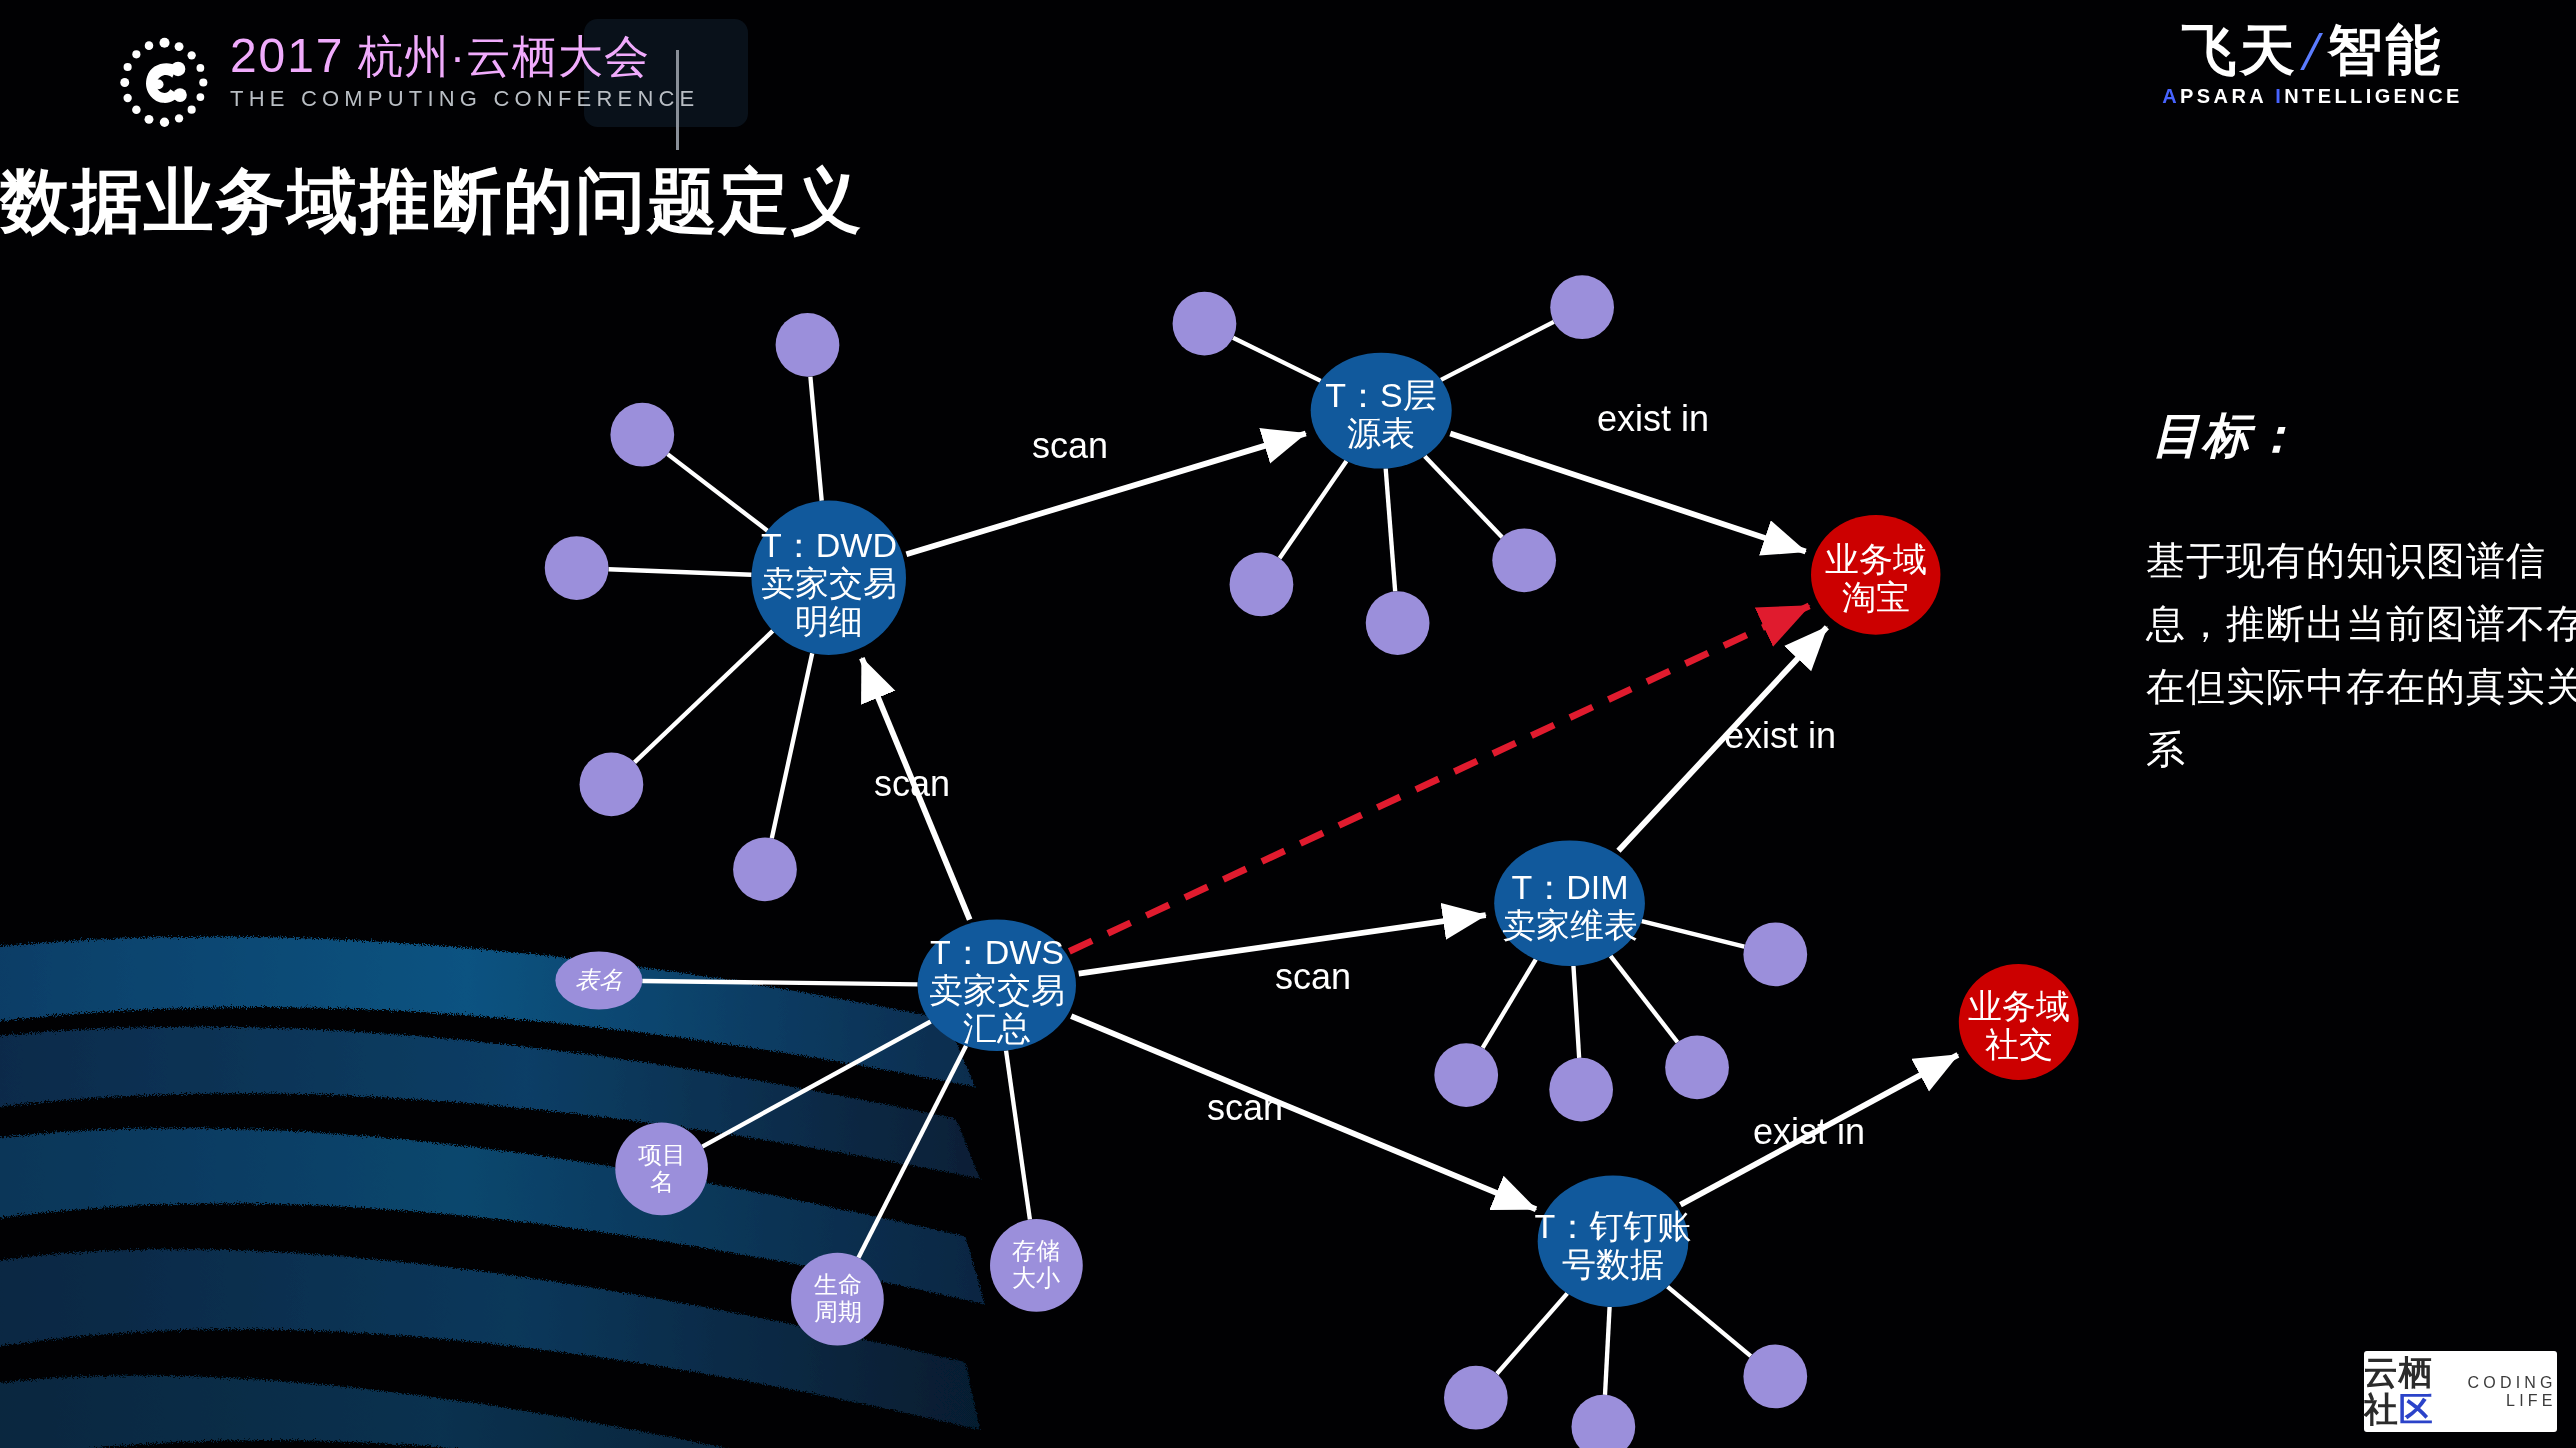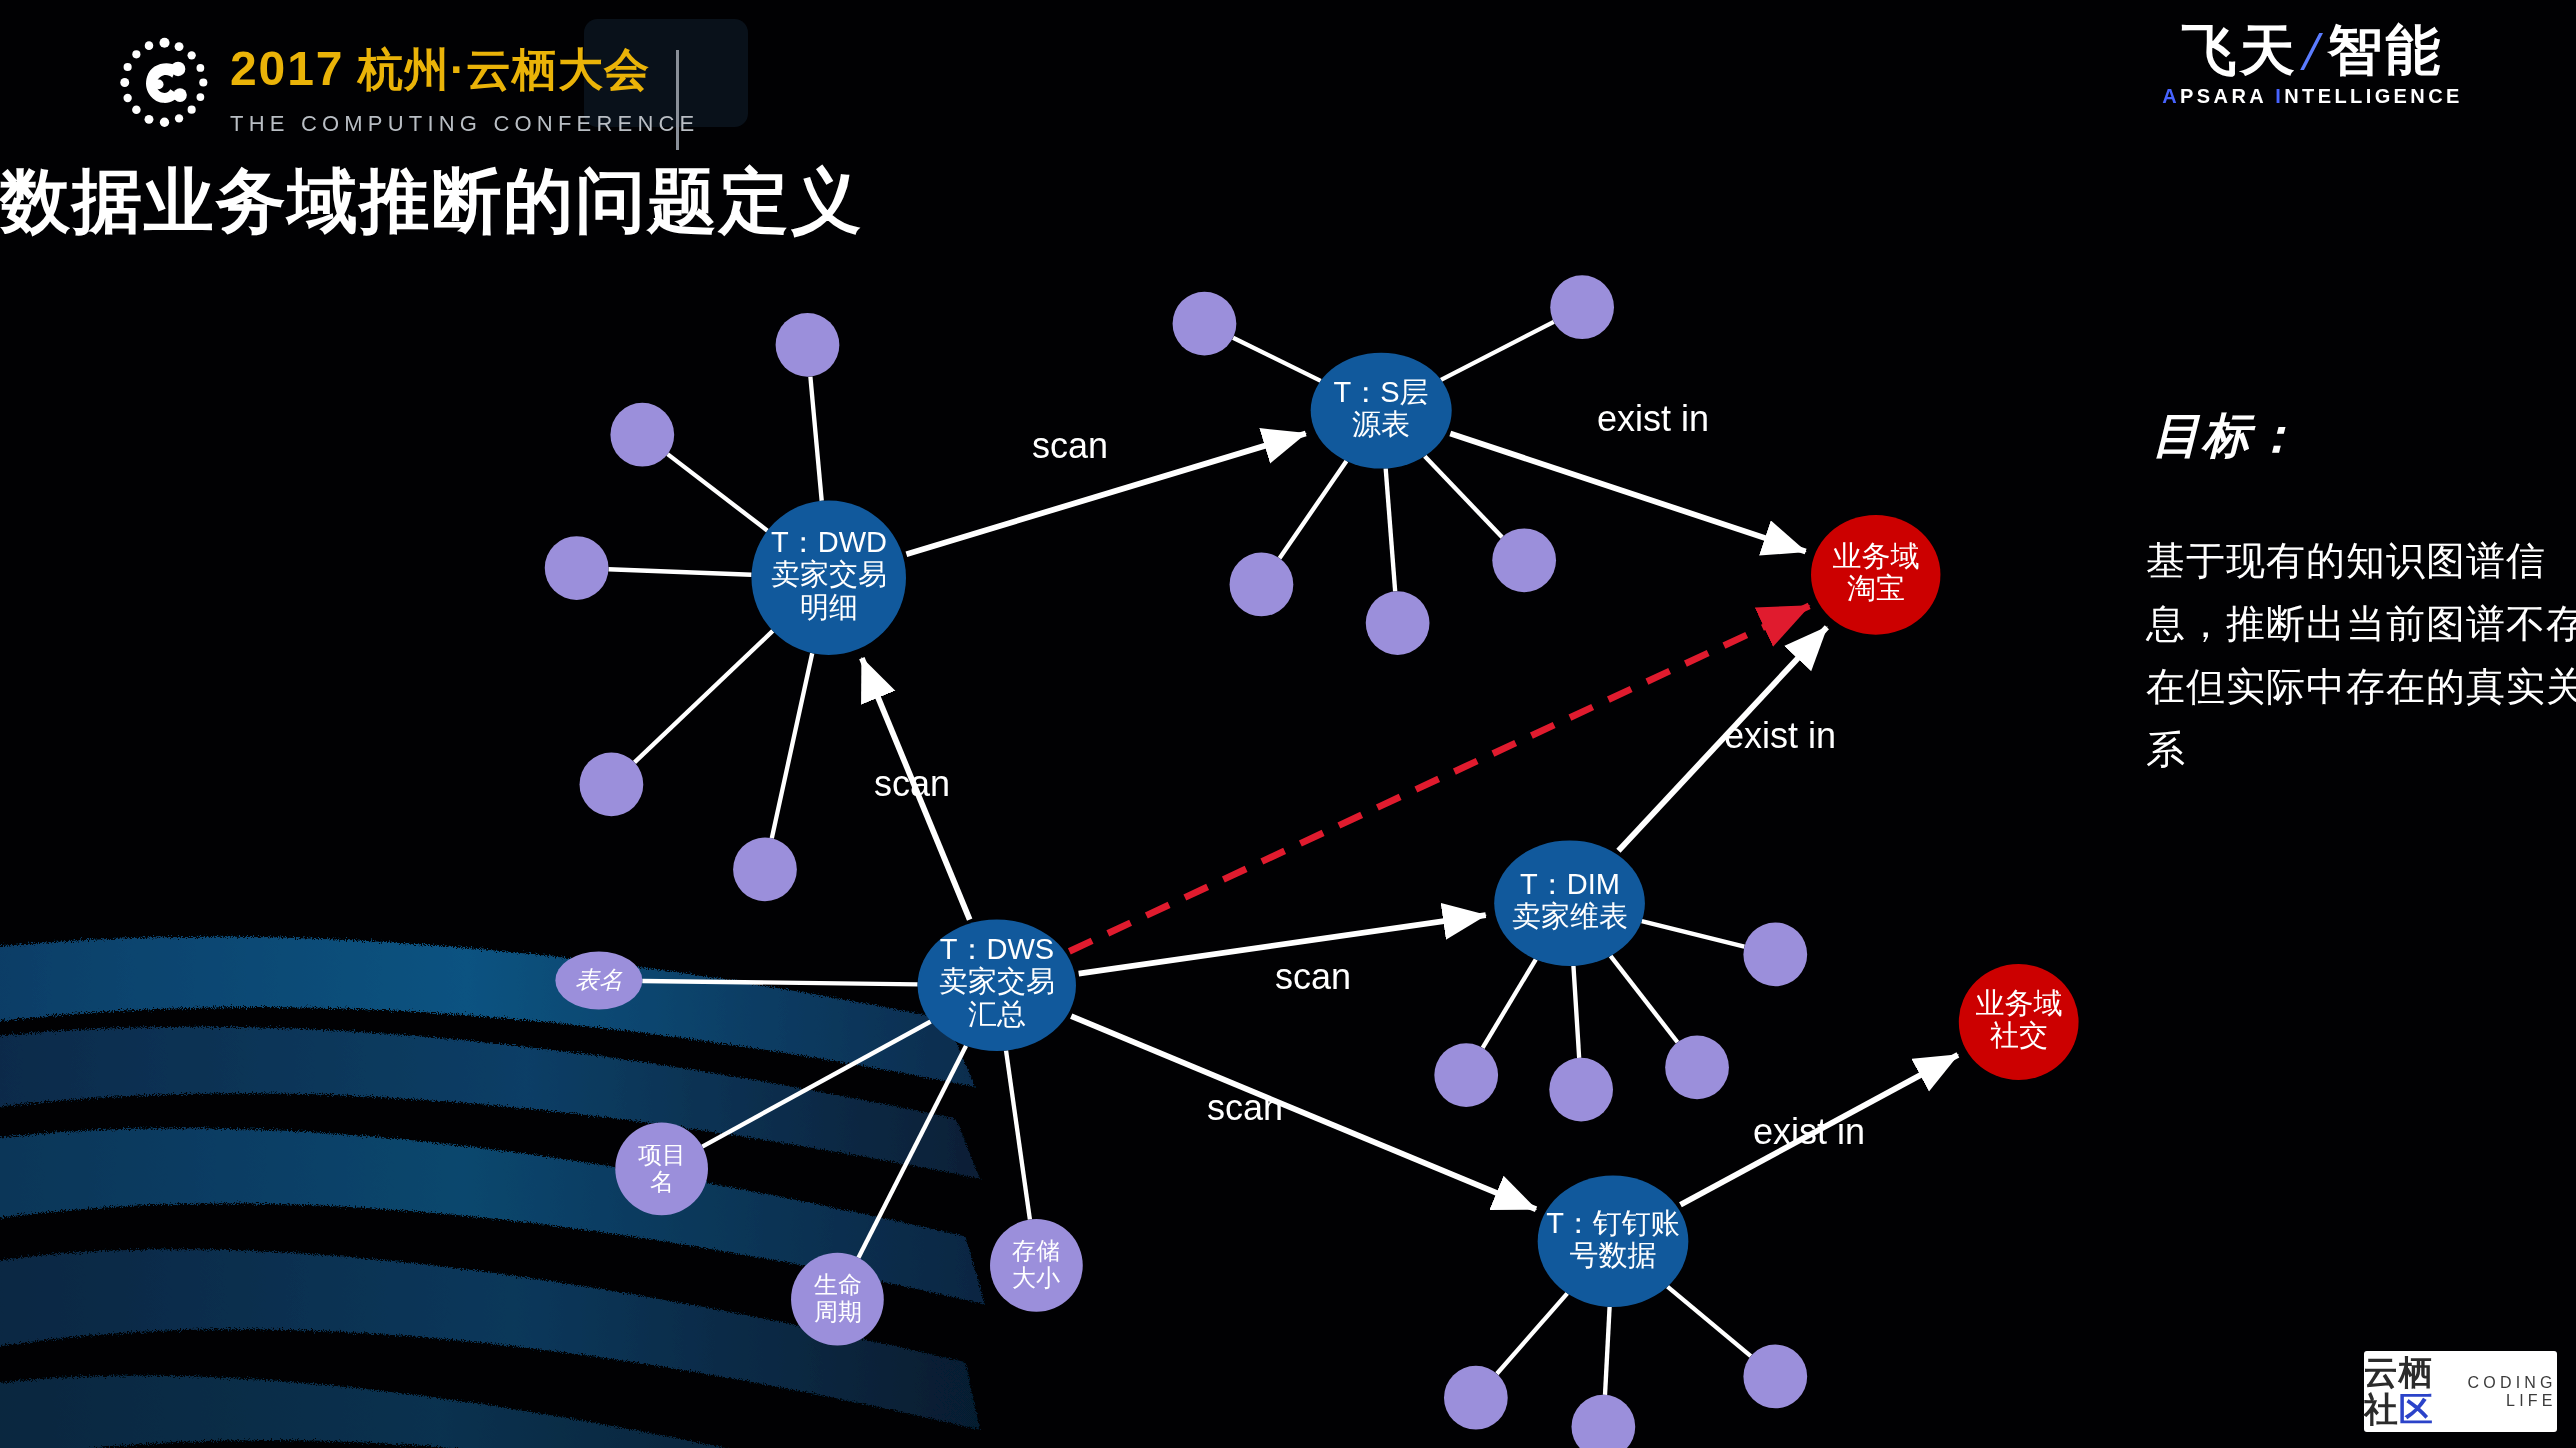--- a/index.html
+++ b/index.html
@@ -9,43 +9,43 @@
 
   
   .bg-art{position:absolute;left:-116px;top:850px;width:1207px;height:657px;pointer-events:none;}
 
   
   .logo-panel{position:absolute;left:584px;top:19.3px;width:164px;height:108px;
               background:#0a141f;border-radius:13.5px;opacity:.85;}
   .conf-logo{position:absolute;left:116px;top:29px;width:541px;height:111px;}
   .logo-mark{position:absolute;left:0;top:4.8px;width:97px;height:97px;}
   .logo-texts{position:absolute;left:114px;top:3.9px;}
-  .logo-line1{font-size:45px;color:#eab308;letter-spacing:1px;line-height:71px;white-space:nowrap;
-              font-family:"Liberation Sans","DejaVu Sans",sans-serif;font-weight:700;}
+  .logo-line1{font-size:45px;color:#f0abfc;letter-spacing:1px;line-height:46px;white-space:nowrap;
+              font-family:"Liberation Sans","DejaVu Sans",sans-serif;font-weight:400;}
   .logo-line1 .yr{font-size:48px;letter-spacing:1.9px;}
   .logo-line2{font-size:22px;color:#b9bec4;letter-spacing:5.2px;margin-top:5.8px;white-space:nowrap;}
   .head-divider{position:absolute;left:676px;top:50px;width:2.9px;height:100px;background:#8a9099;}
 
   .apsara{position:absolute;right:104px;top:21px;width:319px;text-align:center;}
   .apsara-cn{font-size:55px;font-weight:bold;color:#fff;letter-spacing:2.9px;line-height:60px;
              font-family:Liberation Serif, serif;white-space:nowrap;}
   .apsara-cn .sl{color:#5b7cff;font-style:italic;padding:0 5.8px;}
   .apsara-en{font-size:20px;font-weight:bold;color:#fff;letter-spacing:3.4px;margin-top:3.9px;white-space:nowrap;}
   .apsara-en .hl{color:#4763ff;}
 
   
   .slide-title{position:absolute;left:0;top:143px;width:2576px;text-align:left;
                font-size:70px;font-weight:bold;color:#fff;letter-spacing:1.9px;
                font-family:"Liberation Sans","DejaVu Sans",sans-serif;margin-top:12px;}
 
   
   #graph{position:absolute;left:0;top:0;width:2576px;height:1449px;}
   .node-label{position:absolute;color:#fff;text-align:center;pointer-events:none;
               font-family:"Liberation Sans","DejaVu Sans",sans-serif;line-height:1.12;}
-  .lbl-big{font-size:29px;}
+  .lbl-big{font-size:34px;}
   .lbl-sat{font-size:24px;}
   .edge-label{position:absolute;color:#fff;font-size:36px;white-space:nowrap;
               font-family:"Liberation Sans","DejaVu Sans",sans-serif;}
 
   
   .goal-head{position:absolute;left:2152px;top:404px;font-size:48px;font-weight:bold;color:#fff;
              letter-spacing:1.9px;font-family:"Liberation Sans","DejaVu Sans",sans-serif;font-style:italic;}
   .goal-body{position:absolute;left:2146px;top:529px;width:454px;font-size:39px;color:#fff;
              line-height:63px;letter-spacing:1px;font-family:"Liberation Sans","DejaVu Sans",sans-serif;}
 

